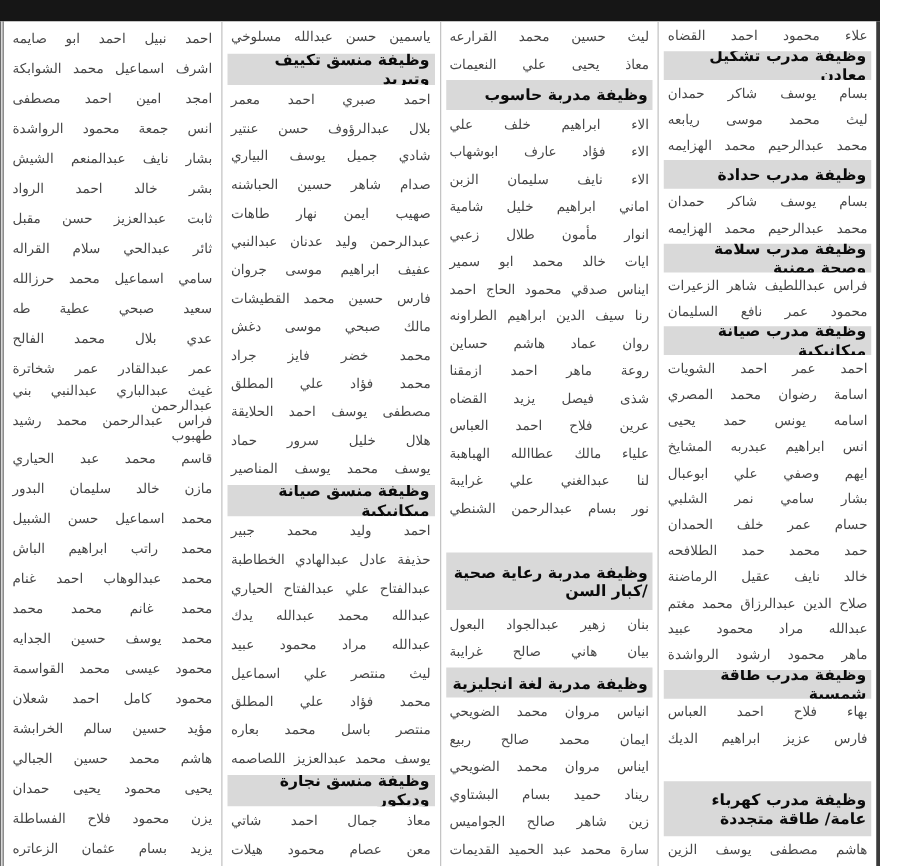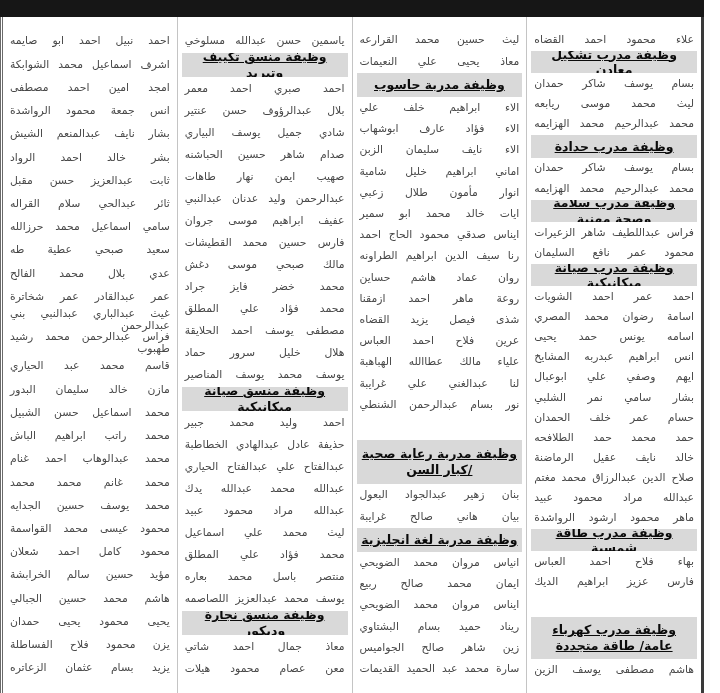--- a/index.html
+++ b/index.html
@@ -8,36 +8,36 @@
     background:#fff;font-family:"DejaVu Sans",sans-serif;
   }
   .topbar{position:absolute;top:0;left:0;width:704px;height:17px;background:#161616;}
   .content{
     position:absolute;top:17px;left:0;width:704px;height:676px;
     box-sizing:border-box;direction:rtl;display:flex;
     border-right:3px solid #3a3a3a;border-left:3px double #6a6a6a;
   }
   .col{
     flex:1 1 0;min-width:0;display:flex;flex-direction:column;
-    padding:13px 1px;border-left:1px solid #c4c4c4;box-sizing:border-box;
+    padding:2px 1px;border-left:1px solid #c4c4c4;box-sizing:border-box;
   }
   .col:last-child{border-left:none;}
   .row-name{flex:1 1 0;min-height:0;display:flex;align-items:center;overflow:hidden;}
   .row-name .txt{
     display:block;width:100%;padding:0 6px;box-sizing:border-box;
     font-size:10.8px;line-height:1.15;color:#484848;
     text-align:justify;text-align-last:justify;
   }
   .row-header{
     flex:1.1 1 0;min-height:0;display:flex;align-items:center;
     margin:1px 3px;background:#d9d9d9;overflow:hidden;
   }
   .row-header .txt{
     display:block;width:100%;padding:0 4px;box-sizing:border-box;
-    text-align:center;font-weight:bold;font-size:12.5px;line-height:1.25;color:#0b0b0b;text-decoration:underline;
+    text-align:right;font-weight:bold;font-size:12.5px;line-height:1.25;color:#0b0b0b;
   }
   .row-header.dbl{flex:2.1 1 0;margin-top:24px;}
 </style>
 </head>
 <body>
 
 <div class="page">
   <div class="topbar"></div>
   <div class="content">
     <div class="col">
@@ -276,21 +276,21 @@
         <div class="row-name">
           <span class="txt">عبدالفتاح علي عبدالفتاح الحياري</span>
         </div>
         <div class="row-name">
           <span class="txt">عبدالله محمد عبدالله يدك</span>
         </div>
         <div class="row-name">
           <span class="txt">عبدالله مراد محمود عبيد</span>
         </div>
         <div class="row-name">
-          <span class="txt">ليث محمد علي اسماعيل</span>
+          <span class="txt">ليث منتصر علي اسماعيل</span>
         </div>
         <div class="row-name">
           <span class="txt">محمد فؤاد علي المطلق</span>
         </div>
         <div class="row-name">
           <span class="txt">منتصر باسل محمد بعاره</span>
         </div>
         <div class="row-name">
           <span class="txt">يوسف محمد عبدالعزيز اللصاصمه</span>
         </div>

